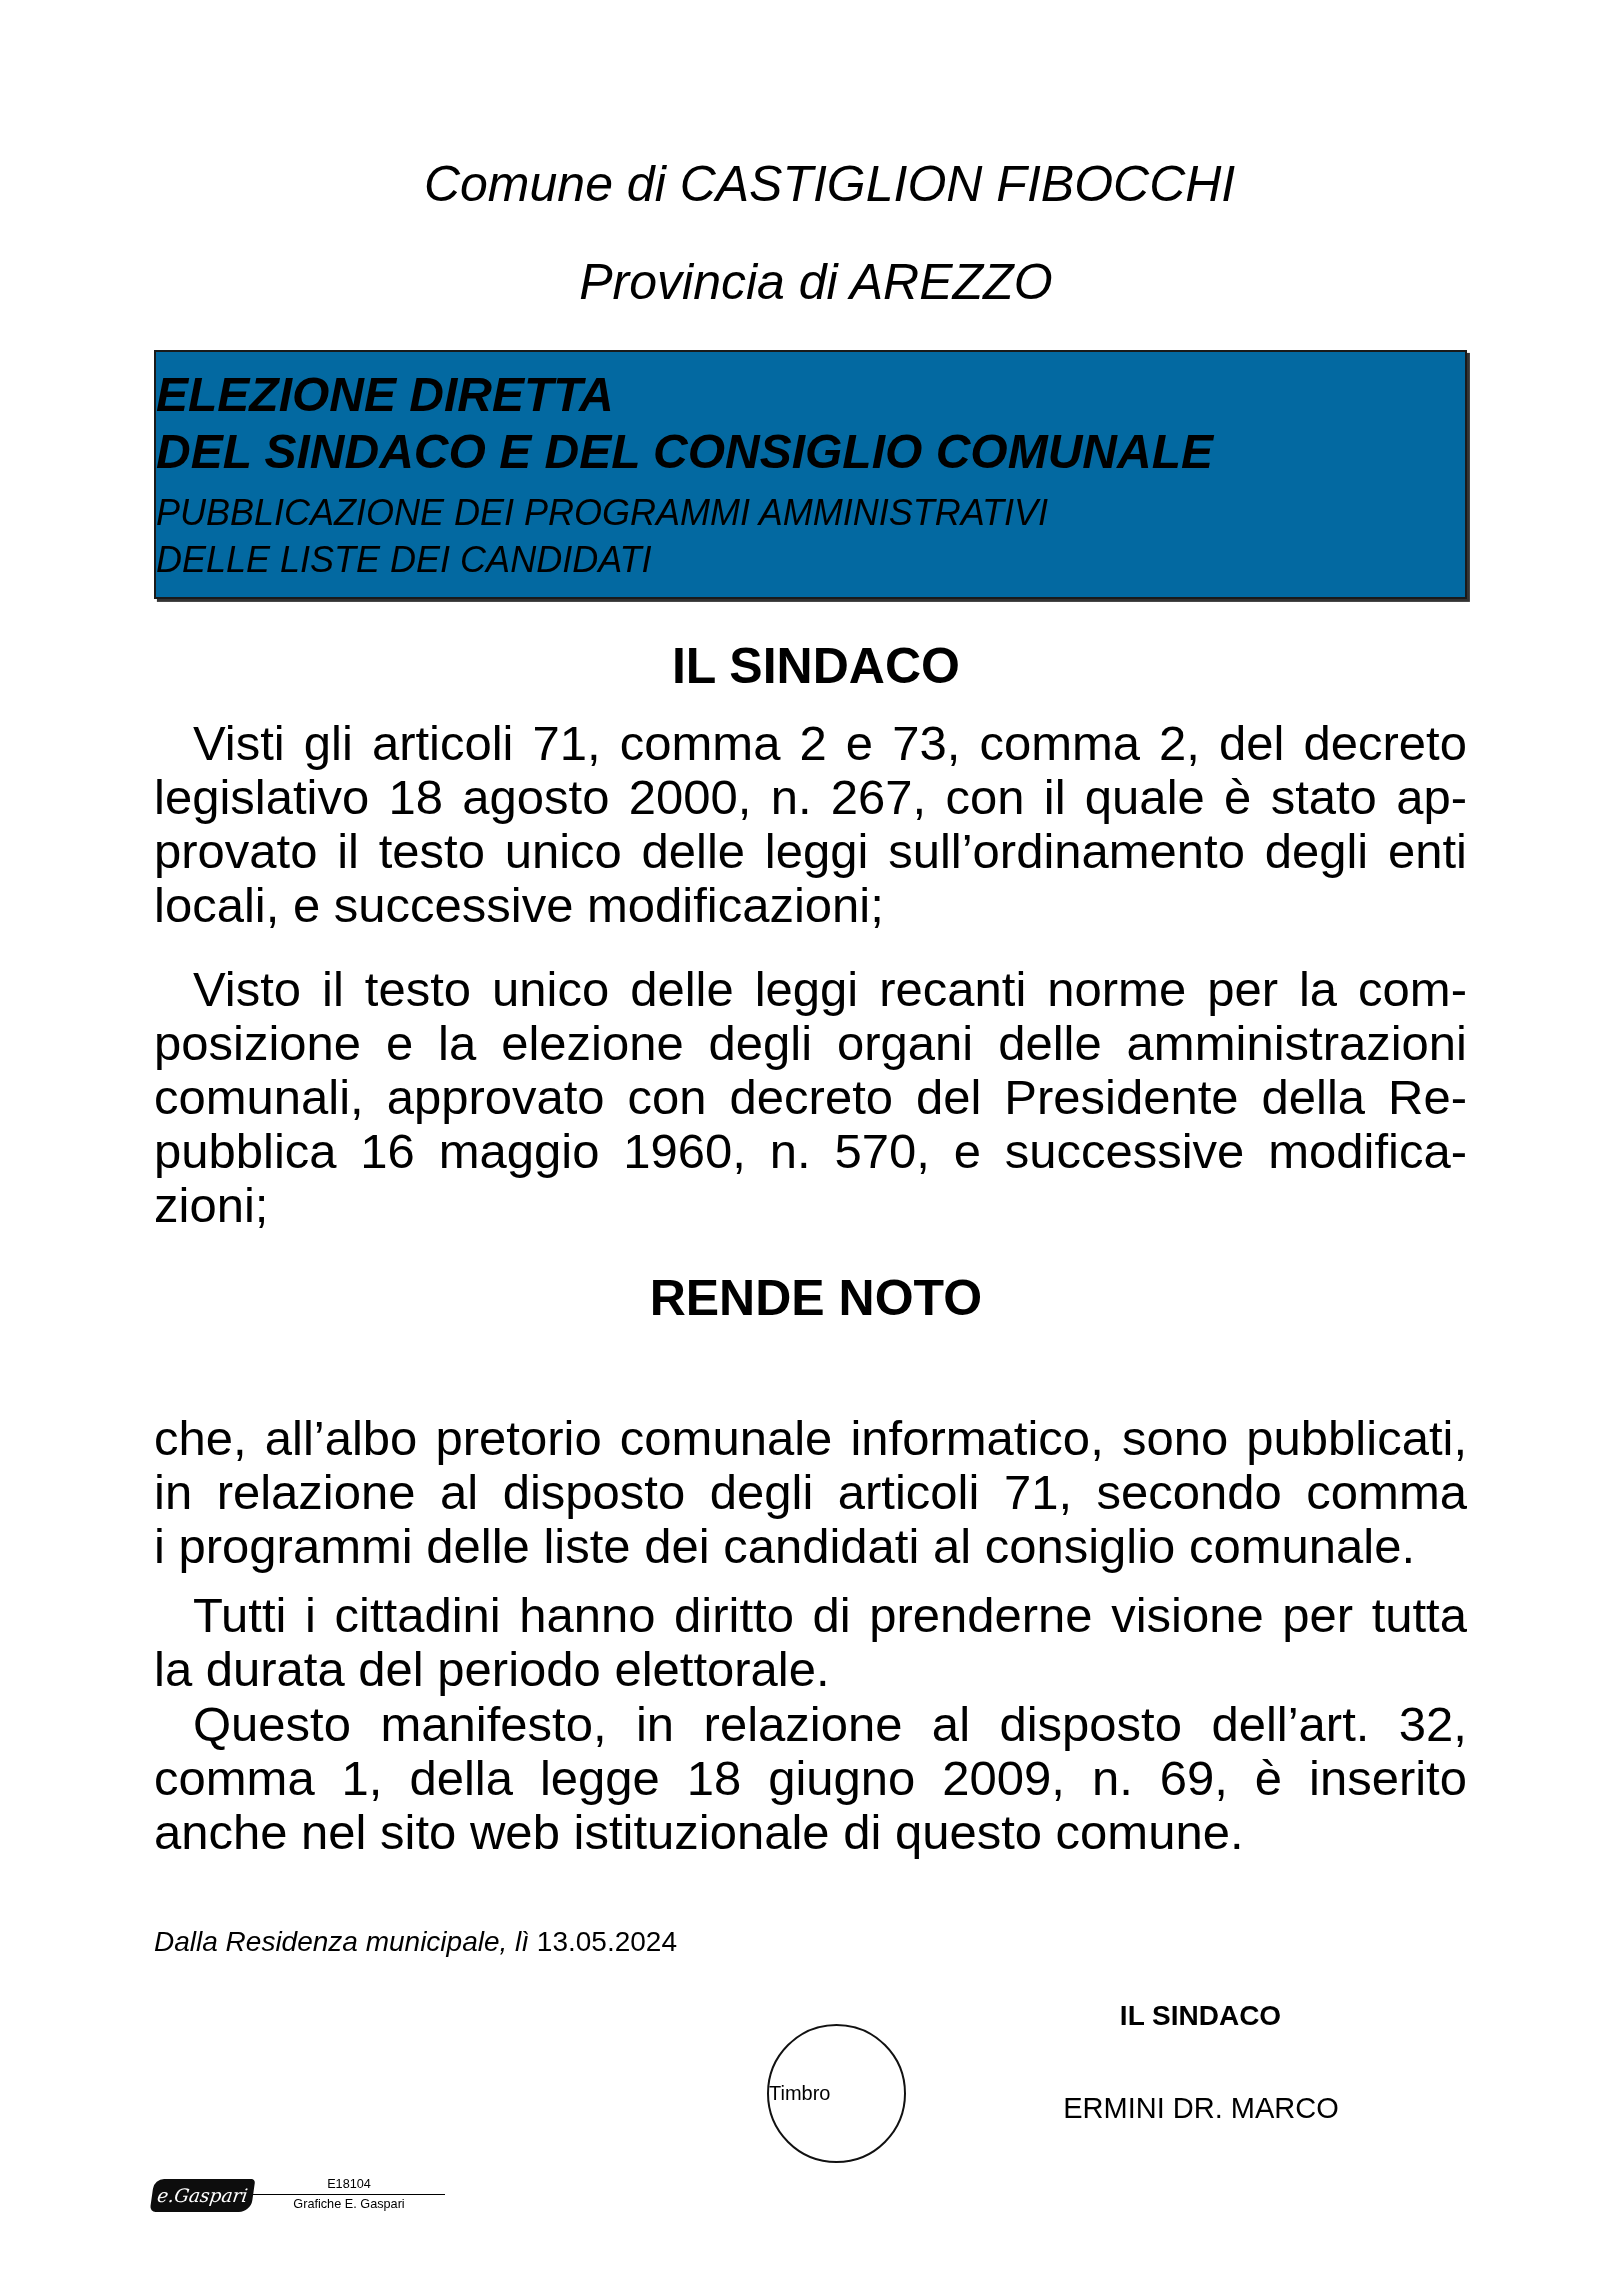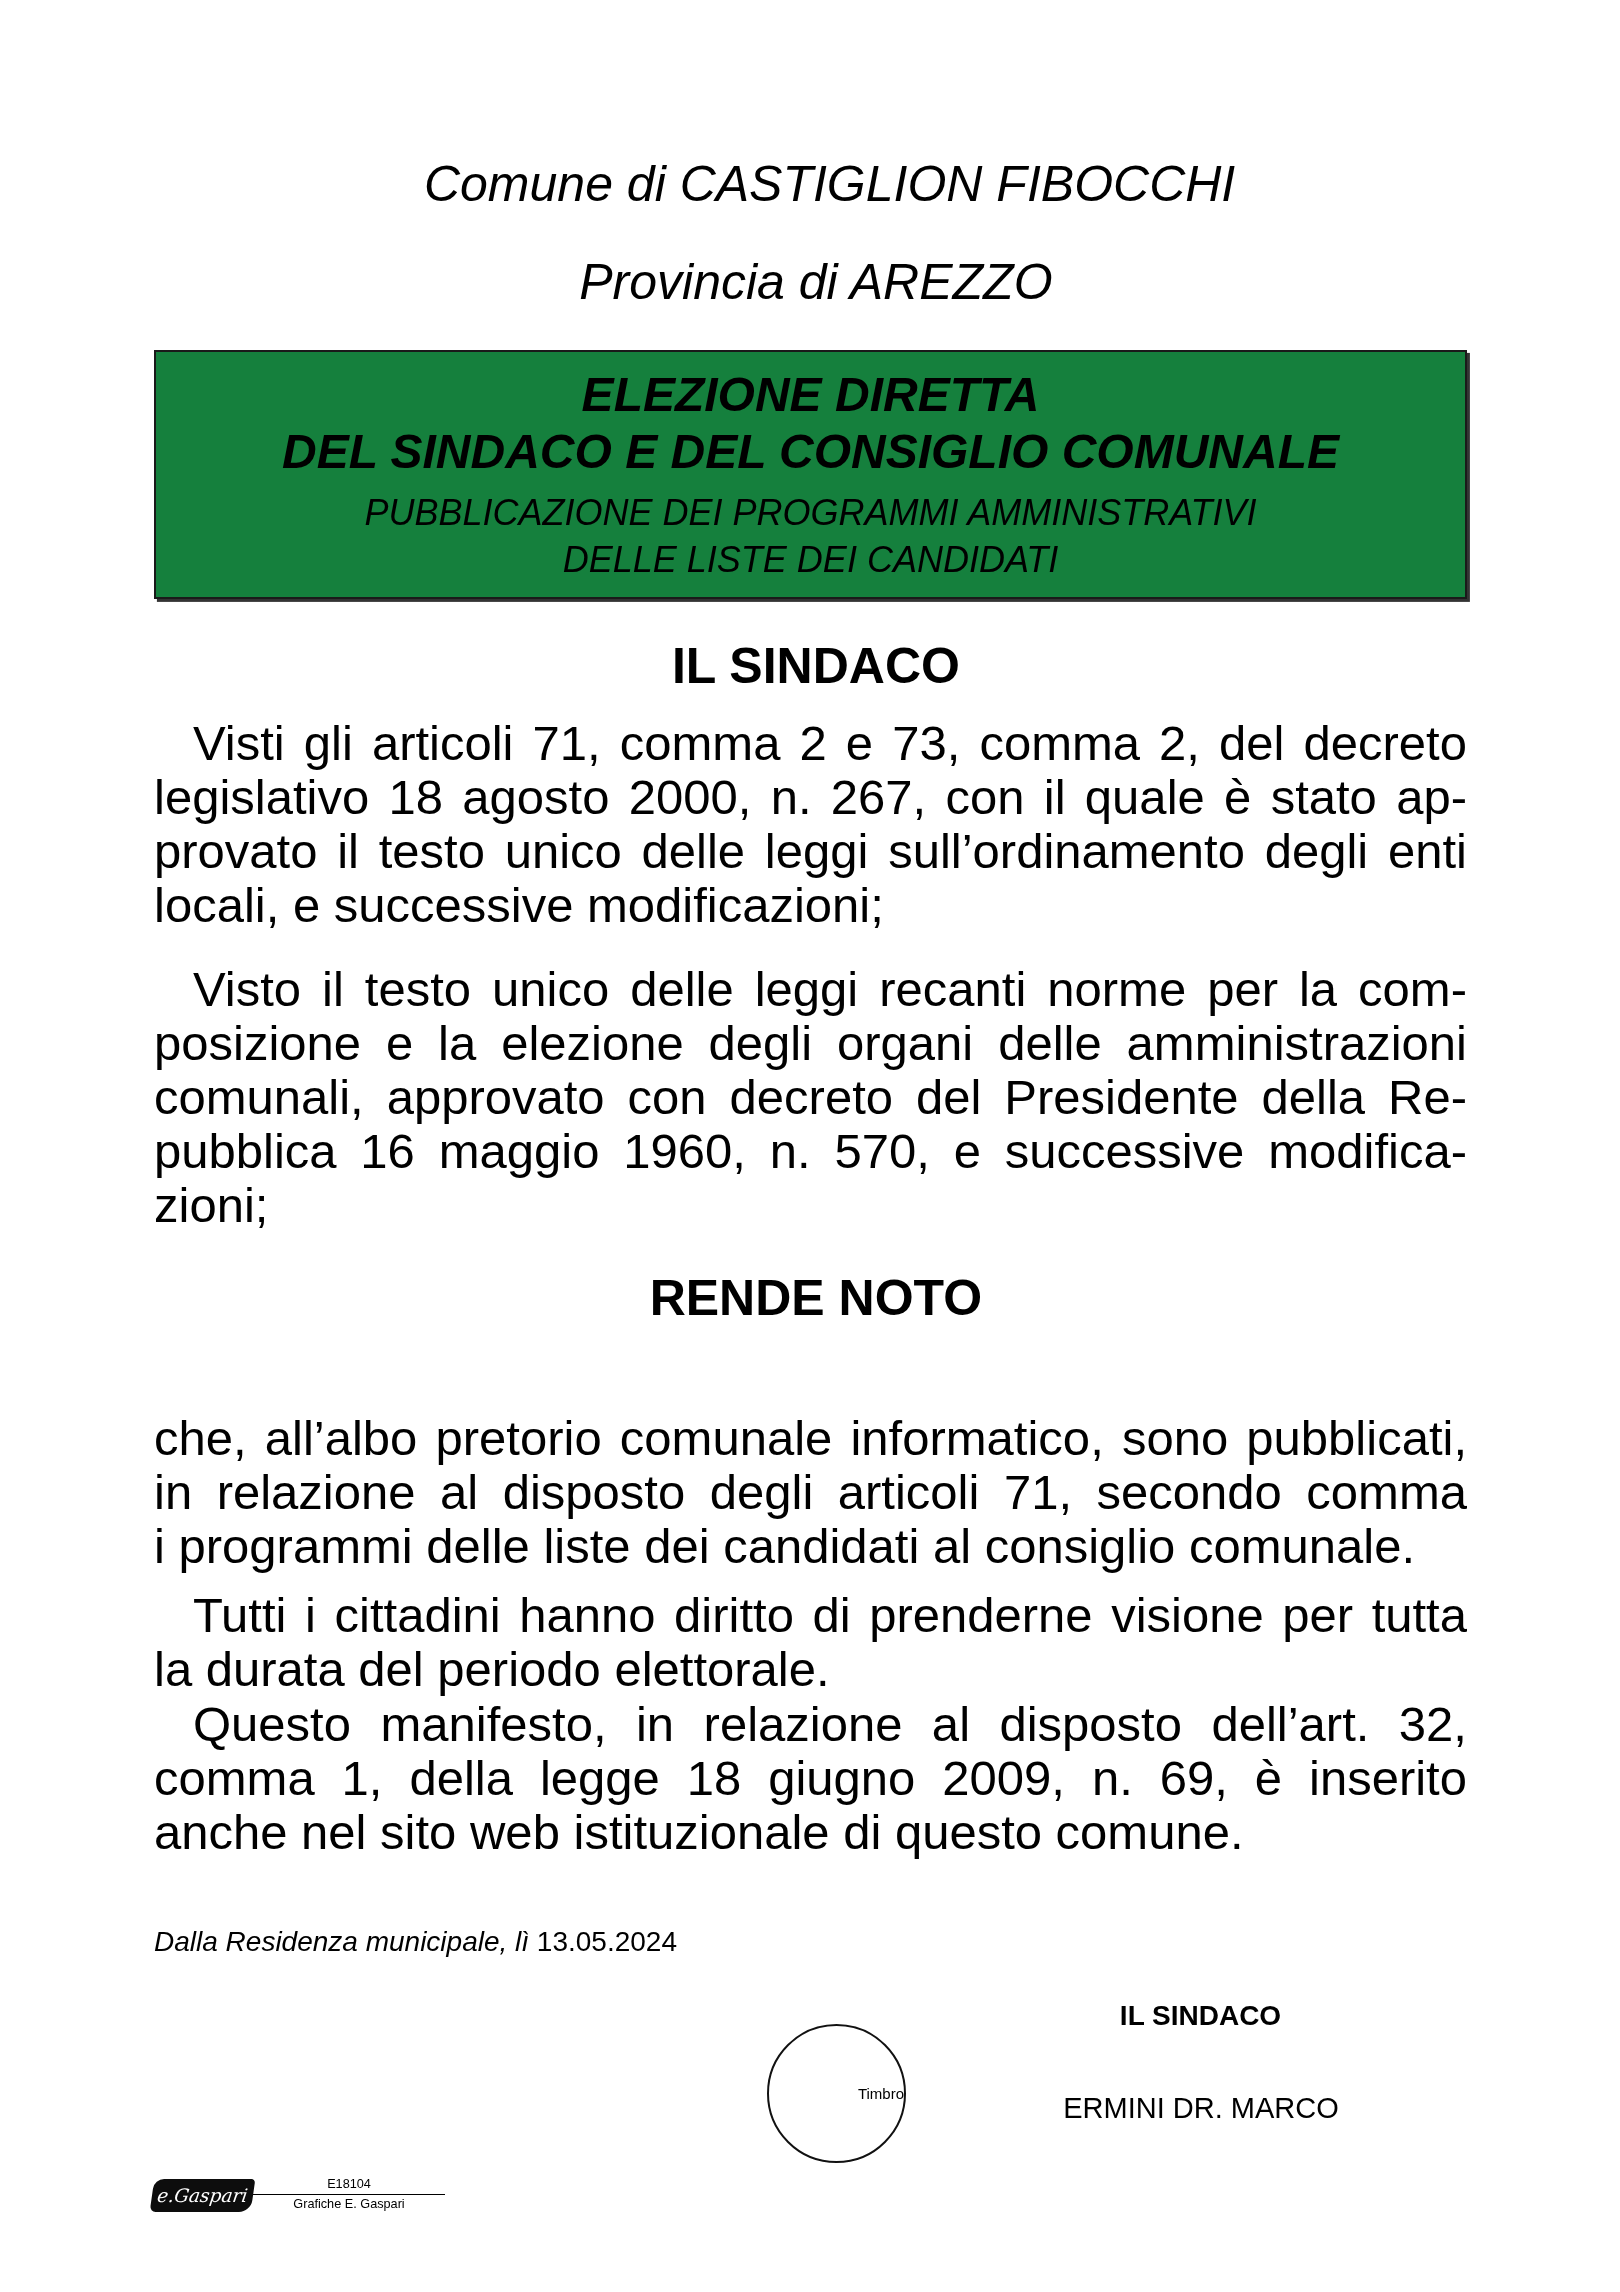--- a/index.html
+++ b/index.html
@@ -30,24 +30,24 @@
       text-align: center;
       font-style: italic;
       font-size: 50px;
       line-height: 59px;
       transform: translateX(5.9px);
     }
 
     .title-box {
       left: 154px; top: 350px;
       width: 1309px; height: 245px;
-      background: #15803d;
+      background: #0369a1;
       border: 2px solid #1a1a1a;
       box-shadow: 2.9px 2.9px 0 #333333;
-      text-align: center;
+      text-align: left;
       font-style: italic;
     }
     .title-box .t1 {
       position: absolute; left: 0; right: 0; top: 13.7px;
       font-weight: bold; font-size: 48px; line-height: 57px;
     }
     .title-box .t2 {
       position: absolute; left: 0; right: 0; top: 71px;
       font-weight: bold; font-size: 48px; line-height: 57px;
     }
@@ -115,22 +115,22 @@
       line-height: 35px;
     }
 
     .stamp {
       left: 767px; top: 2024px;
       width: 135px; height: 135px;
       border: 2px solid #111111;
       border-radius: 50%;
       display: flex;
       align-items: center;
-      justify-content: flex-end;
-      font-size: 15px;
+      justify-content: flex-start;
+      font-size: 20px;
     }
 
     .printer-logo {
       left: 152px; top: 2179px;
       width: 101px; height: 33px;
       background: #0d0d0d;
       border-radius: 9.8px 3.9px 11.8px 5.9px;
       color: #ffffff;
       font-family: "DejaVu Serif", serif;
       font-style: italic;

